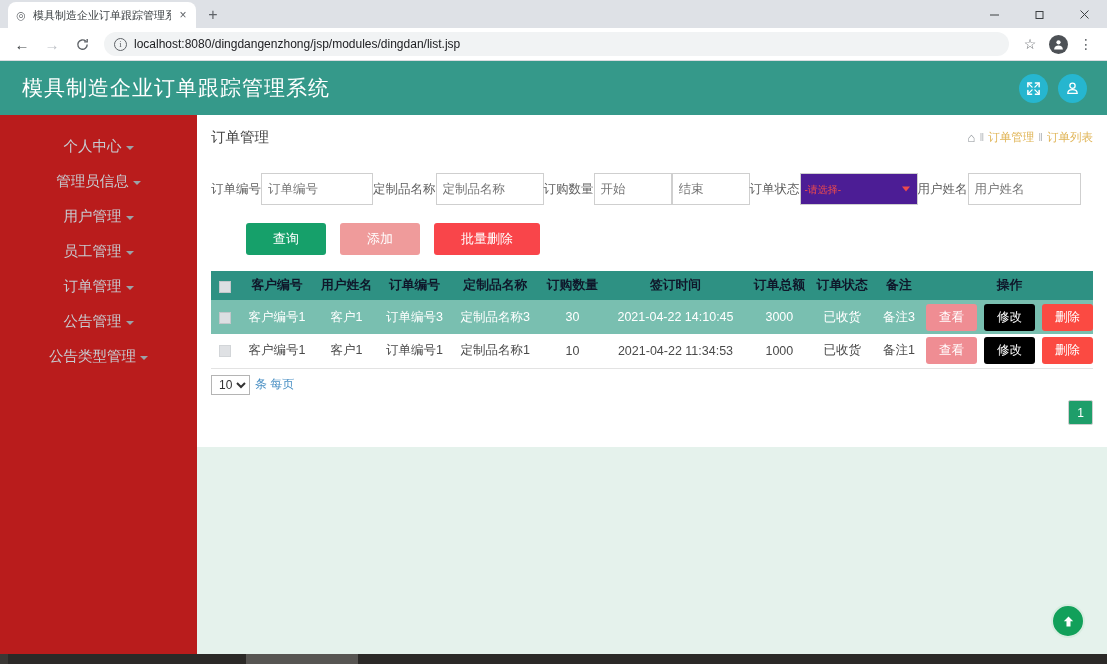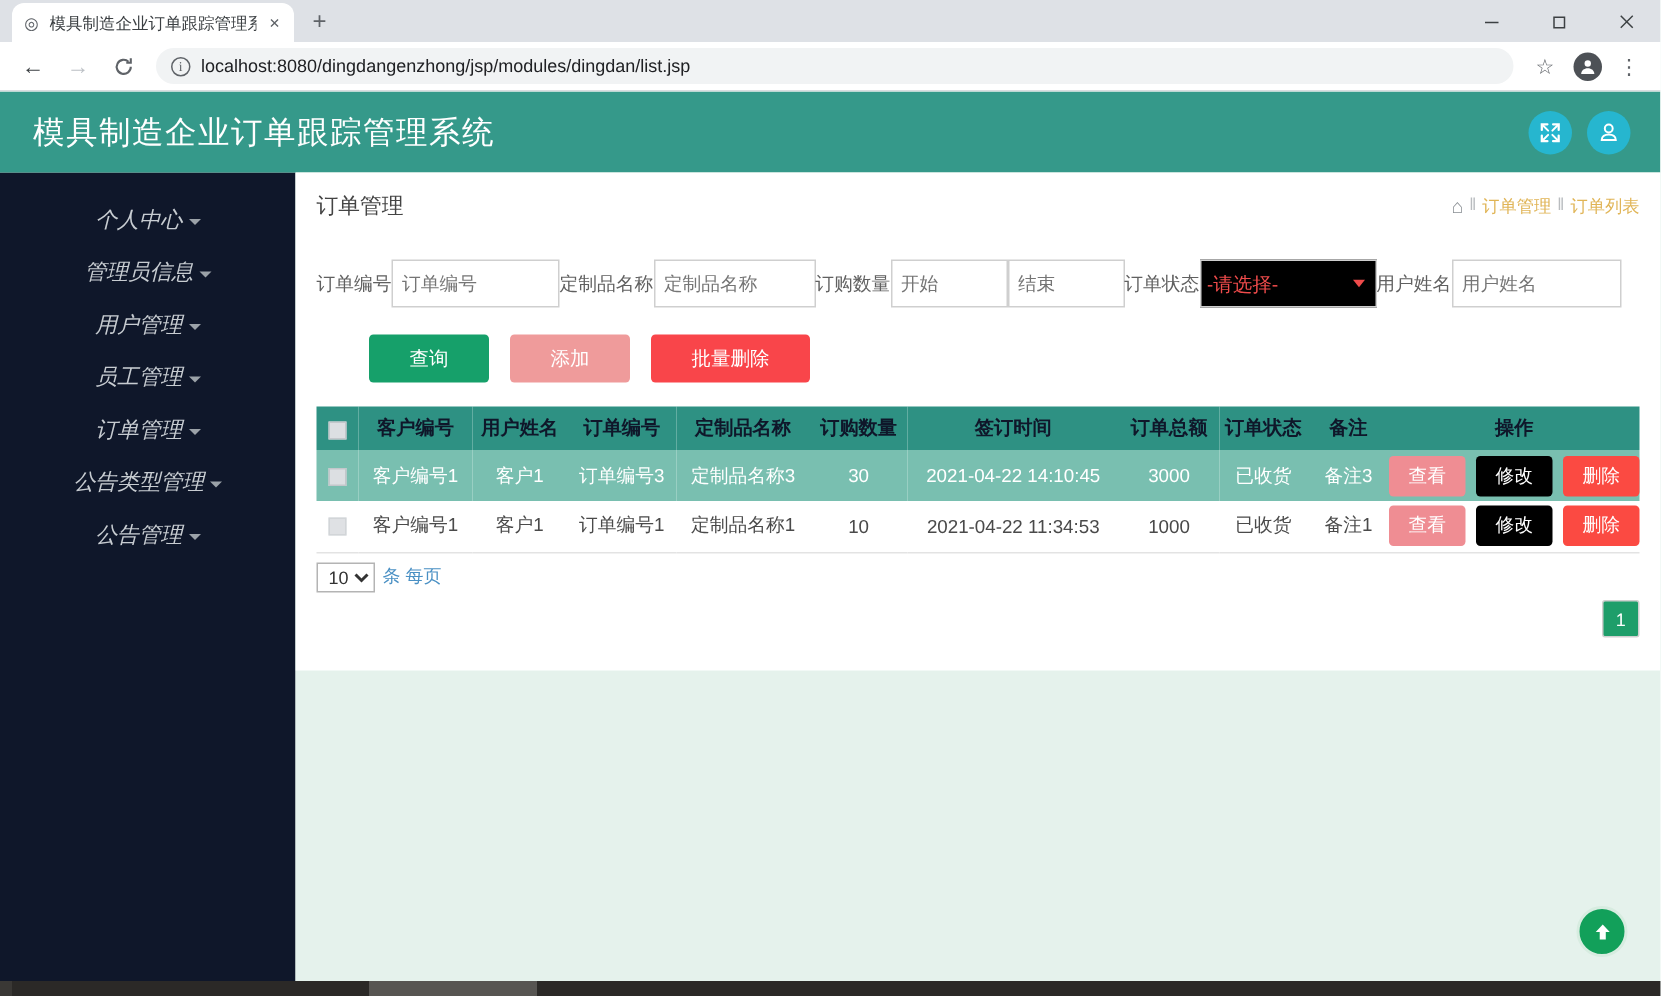--- a/index.html
+++ b/index.html
@@ -166,24 +166,23 @@
     color: #ffffff;
   }
   .circ-btn svg { display: block; }
 
   .body-row {
     display: flex;
     height: 539px;
   }
   .sidebar {
     width: 197px;
-    background: #0f172a;
+    background: #b91c1c;
     padding-top: 14px;
     flex: 0 0 197px;
-    font-style: italic;
   }
   .menu-item {
     height: 35px;
     display: flex;
     align-items: center;
     justify-content: center;
     color: #c7ccd1;
     font-size: 14.5px;
     gap: 4px;
   }
@@ -249,23 +248,23 @@
     font-family: "Liberation Sans", sans-serif;
     outline: none;
   }
   .w-order { width: 112px; }
   .w-prod  { width: 108px; }
   .w-num   { width: 78px; }
   .fselect {
     height: 32px;
     width: 118px;
     border: 1px solid #cfcfcf;
-    background: #000000;
+    background: #4c1d95;
     color: #ef4b4b;
-    font-size: 13px;
+    font-size: 10px;
     padding: 0 4px;
     font-family: "Liberation Sans", sans-serif;
     appearance: none;
     -webkit-appearance: none;
     position: relative;
   }
   .select-wrap { position: relative; display: inline-block; }
   .select-caret {
     position: absolute;
     right: 8px; top: 50%;
@@ -513,25 +512,25 @@
       </div>
       <div class="menu-item">
         <span>员工管理</span>
         <span class="menu-caret"></span>
       </div>
       <div class="menu-item">
         <span>订单管理</span>
         <span class="menu-caret"></span>
       </div>
       <div class="menu-item">
+        <span>公告管理</span>
+        <span class="menu-caret"></span>
+      </div>
+      <div class="menu-item">
         <span>公告类型管理</span>
-        <span class="menu-caret"></span>
-      </div>
-      <div class="menu-item">
-        <span>公告管理</span>
         <span class="menu-caret"></span>
       </div>
     </div>
 
     <div class="content">
       <div class="panel">
 
         <div class="panel-head">
           <div class="panel-title">订单管理</div>
           <div class="breadcrumb">

